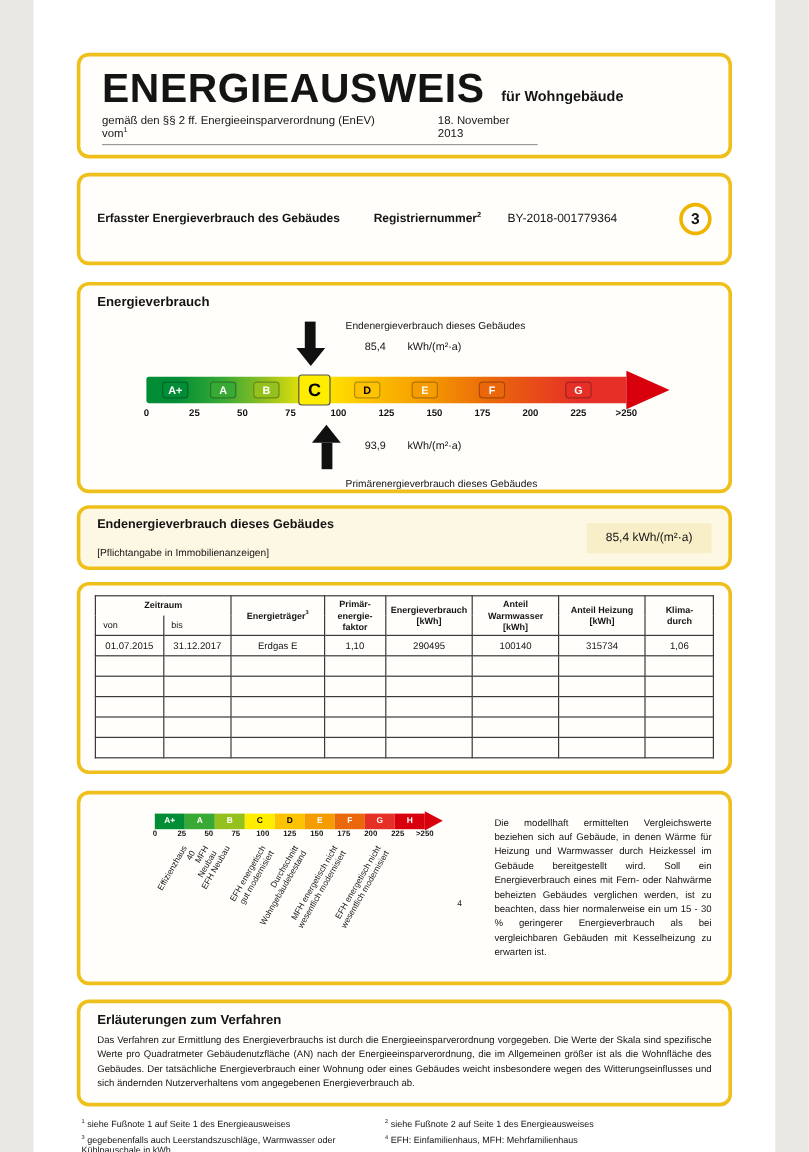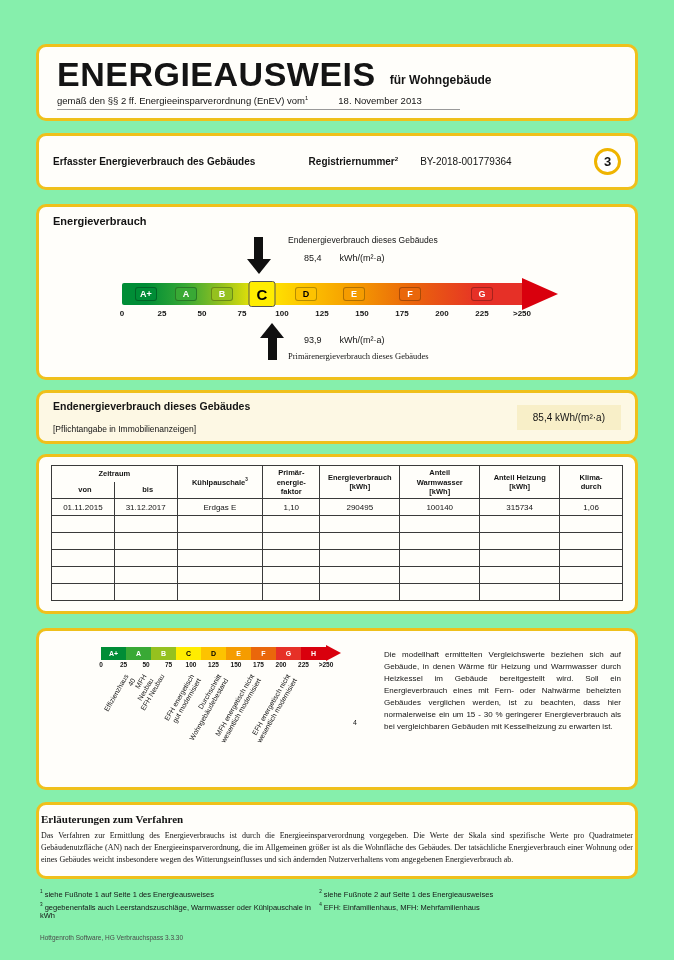--- a/index.html
+++ b/index.html
@@ -1,31 +1,31 @@
 <!DOCTYPE html>
 <html style="--gold: #EFC01B;"><head>
 <meta charset="utf-8">
 <style>
   * { margin:0; padding:0; box-sizing:border-box; }
   body { background:#e9e8e4; font-family:"Liberation Sans", sans-serif; color:#141414; }
-  .page { position:relative; width:674px; height:960px; margin:0 auto; background:#86efac; padding-top:44px; overflow:hidden; }
+  .page { position:relative; width:618px; height:960px; margin:0 auto; background:#ffffff; padding-top:44px; overflow:hidden; }
 
   .box { margin:0 36px; border:3px solid var(--gold,#EFC01B); border-radius:10px; background:#FFFEFA; padding:8px 14px; }
   .section-title { font-size:11px; font-weight:bold; }
 
   
   .header-box { margin-bottom:12px; padding:10px 18px 8px; }
   .title-row { display:flex; align-items:flex-end; }
   .title-row h1 { font-size:34px; font-weight:bold; letter-spacing:.5px; line-height:1; }
   .building-type { font-size:12px; font-weight:bold; margin-left:14px; padding-bottom:4px; }
   .law-row { display:flex; align-items:baseline; gap:30px; font-size:9.5px; margin-top:4px; border-bottom:1px solid #9a9a9a; padding-bottom:3px; width:72%; }
   sup { font-size:.62em; vertical-align:super; }
 
   
-  .meta-box { margin-bottom:14px; display:flex; align-items:center; min-height:38px; padding:12px 14px; }
+  .meta-box { margin-bottom:14px; display:flex; align-items:center; min-height:38px; padding:22px 14px; }
   .meta-left { width:45%; font-size:10px; font-weight:bold; }
   .reg-label { font-size:10px; font-weight:bold; margin-right:22px; }
   .reg-value { font-size:10px; }
   .page-circle { margin-left:auto; width:27px; height:27px; border:3px solid #EFB400; border-radius:50%; background:#fff;
                  display:flex; align-items:center; justify-content:center; font-size:13px; font-weight:bold; }
 
   
   .energy-box { margin-bottom:10px; padding-bottom:4px; }
   .scale-wrap { position:relative; width:470px; height:142px; margin:4px auto 0; }
   .band { position:absolute; left:20px; top:52px; width:400px; height:22px; border-radius:2px 0 0 2px; }
@@ -40,59 +40,59 @@
   .tick { position:absolute; top:0; transform:translateX(-50%); font-size:8px; font-weight:bold; }
   .arrow { position:absolute; transform:translateX(-50%); display:flex; flex-direction:column; align-items:center; }
   .arrow-down { top:6px; }
   .arrow-up { top:92px; }
   .shaft { width:9px; height:22px; background:#101010; }
   .head-down { width:0; height:0; border-left:12px solid transparent; border-right:12px solid transparent; border-top:15px solid #101010; }
   .head-up { width:0; height:0; border-left:12px solid transparent; border-right:12px solid transparent; border-bottom:15px solid #101010; }
   .end-label { position:absolute; top:4px; left:186px; font-size:8.5px; white-space:nowrap; }
   .end-value { position:absolute; top:22px; left:202px; font-size:9px; white-space:nowrap; }
   .pri-value { position:absolute; top:104px; left:202px; font-size:9px; white-space:nowrap; }
-  .pri-label { position:absolute; top:120px; left:186px; font-size:8.5px; white-space:nowrap;font-family:Liberation Serif, serif; }
+  .pri-label { position:absolute; top:136px; left:186px; font-size:8.5px; white-space:nowrap; }
   .val { margin-right:18px; }
 
   
   .endenergy-box { margin-bottom:10px; display:flex; justify-content:space-between; align-items:center; background:#FDF8E4; padding:7px 14px; }
   .ee-title { font-size:10.5px; font-weight:bold; }
   .ee-sub { font-size:8.5px; margin-top:12px; }
   .value-chip { background:#F8EFC8; padding:7px 16px; font-size:10px; white-space:nowrap; }
 
   
   .table-box { margin-bottom:14px; padding:8px 12px 10px; }
   .table-box .section-title { margin-bottom:6px; }
   table { width:100%; border-collapse:collapse; table-layout:fixed; }
   th, td { border:1px solid #3a3a3a; }
   th { font-size:7.5px; font-weight:bold; padding:2px 2px; vertical-align:middle; text-align:center; line-height:1.25; }
   th.pre { white-space:pre-line; }
   th.no-bb { border-bottom:none; }
-  th.no-bt { border-top:none; font-weight:bold; text-align:center; padding-left:6px; padding-bottom:3px; }
+  th.no-bt { border-top:none; font-weight:normal; text-align:left; padding-left:6px; padding-bottom:3px; }
   td { font-size:8px; height:17px; padding:1px 3px; text-align:center; }
 
   
   .compare-box { margin-bottom:12px; padding:8px 14px 4px; }
   .compare-content { display:flex; gap:16px; margin-top:8px; }
   .compare-left { width:315px; }
   .mini-wrap { position:relative; margin-left:48px; width:260px; }
   .mini-band { display:flex; width:225px; height:13px; }
   .mini-cell { flex:1; display:flex; align-items:center; justify-content:center; font-size:7px; font-weight:bold; }
   .mini-tip { position:absolute; left:225px; top:-2px; width:0; height:0;
               border-top:8px solid transparent; border-bottom:8px solid transparent; border-left:15px solid #D9000D; }
   .mini-ticks { position:relative; width:225px; height:10px; margin-top:1px; }
   .mini-tick { position:absolute; top:0; transform:translateX(-50%); font-size:6.5px; font-weight:bold; }
   .mini-labels { position:relative; width:225px; height:112px; }
   .rot-label { position:absolute; top:2px; font-size:7px; line-height:1.2; white-space:pre-line; text-align:right;
                transform-origin:100% 0; transform:rotate(-60deg); }
   .fn4-mark { position:absolute; left:252px; top:72px; font-size:7px; }
   .compare-text { flex:1; font-size:8px; text-align:justify; line-height:1.5; margin-top:2px; }
 
   
-  .procedure-box { padding:8px 2px 10px;font-family:Liberation Serif, serif; }
+  .procedure-box { padding:8px 14px 10px; }
   .procedure-box .section-title { margin-bottom:5px; }
   .procedure-box p { font-size:8px; text-align:justify; line-height:1.5; }
 
   
   .footnotes { margin:10px 40px 0; display:grid; grid-template-columns:47% 53%; row-gap:3px; font-size:7.5px; }
   .software-note { margin:14px 40px 0; font-size:6.5px; color:#4a4a4a; }
 </style>
 </head>
 <body>
 
@@ -179,42 +179,42 @@
           <col style="width:15%">
           <col style="width:10%">
         <col style="width:14%">
           <col style="width:14%">
           <col style="width:14%">
           <col style="width:11%">
       </colgroup>
       <thead>
         <tr>
           <th colspan="2" class="no-bb">Zeitraum</th>
-          <th rowspan="2"><span>Kühlpauschale</span><sup>3</sup></th>
+          <th rowspan="2"><span>Energieträger</span><sup>3</sup></th>
           <th rowspan="2" class="pre">Primär-
 energie-
 faktor</th>
           <th rowspan="2" class="pre">Energieverbrauch
 [kWh]</th>
           <th rowspan="2" class="pre">Anteil
 Warmwasser
 [kWh]</th>
           <th rowspan="2" class="pre">Anteil Heizung
 [kWh]</th>
           <th rowspan="2" class="pre">Klima-
 durch</th>
         </tr>
         <tr>
           <th class="no-bt">von</th>
           <th class="no-bt">bis</th>
         </tr>
       </thead>
       <tbody>
           <tr>
-            <td>01.11.2015</td>
+            <td>01.07.2015</td>
             <td>31.12.2017</td>
             <td>Erdgas E</td>
             <td>1,10</td>
             <td>290495</td>
             <td>100140</td>
             <td>315734</td>
             <td>1,06</td>
           </tr>
           <tr>
             <td></td>

